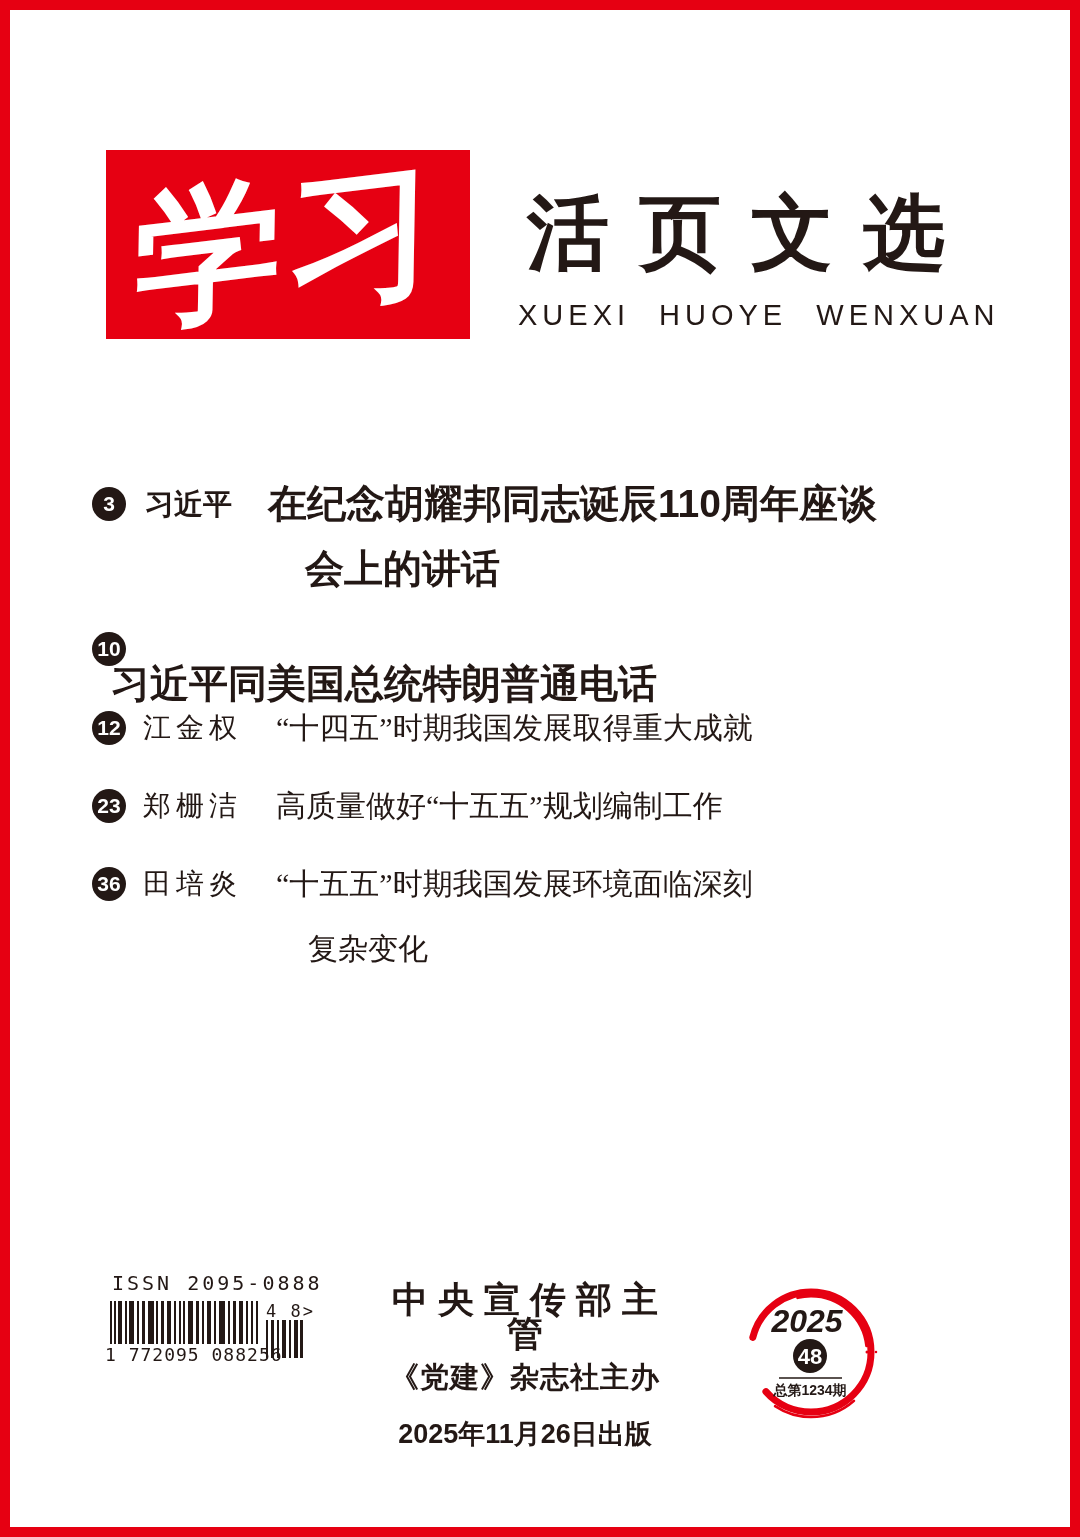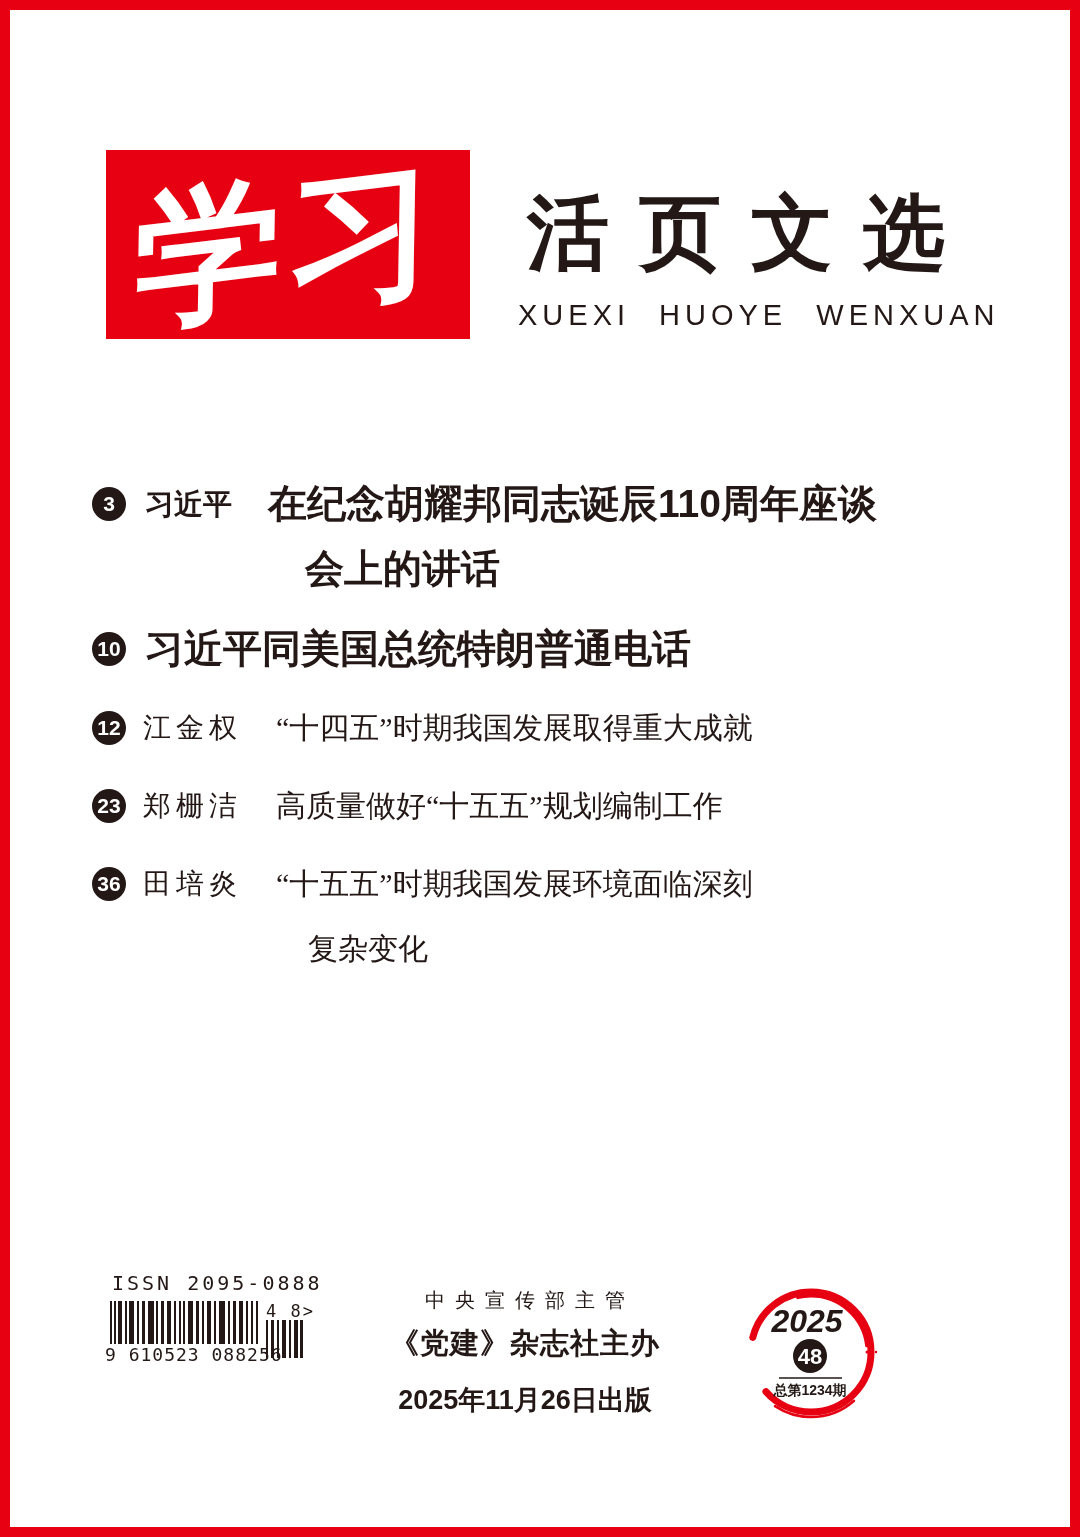--- a/index.html
+++ b/index.html
@@ -96,21 +96,21 @@
     position:absolute;left:266px;top:1301px;
     font-family:"DejaVu Sans Mono","Liberation Mono",monospace;
     font-size:17px;letter-spacing:2px;white-space:nowrap;
     color:#231815;
   }
   .barcode-addon{position:absolute;left:266px;top:1320px;}
   .publisher{
     position:absolute;left:372px;top:1283px;width:306px;
     text-align:center;color:#231815;
   }
-  .pub-line1{font-size:20px;font-weight:normal;letter-spacing:10px;margin-right:-10px;line-height:34px;}
+  .pub-line1{font-size:36px;font-weight:bold;letter-spacing:10px;margin-right:-10px;line-height:34px;}
   .pub-line2{font-size:29px;font-weight:bold;letter-spacing:1px;line-height:34px;margin-top:9px;}
   .pub-date{font-size:27px;font-weight:bold;letter-spacing:0;line-height:30px;margin-top:25px;}
   .badge{position:absolute;left:741px;top:1282px;width:140px;height:140px;}
   .badge text{fill:#231815;}
   .badge .year{
     font-family:"Liberation Sans",sans-serif;
     font-size:32px;font-style:italic;font-weight:bold;
   }
   .badge .issue-no{
     font-family:"Liberation Sans",sans-serif;
@@ -135,21 +135,21 @@
 
   <div class="toc-row" style="top:486px;">
     <span class="num">3</span>
     <span class="author-bold">习近平</span>
     <span class="title-block toc-bold">
       <span>在纪念胡耀邦同志诞辰110周年座谈</span>
       <div class="title-line2 t1-l2">会上的讲话</div>
     </span>
   </div>
 
-  <div class="toc-row" style="top:631px;">
+  <div class="toc-row" style="top:631px;flex-direction:column;">
     <span class="num">10</span>
     <span class="title-block tight toc-bold">习近平同美国总统特朗普通电话</span>
   </div>
 
   <div class="toc-row" style="top:710px;">
     <span class="num">12</span>
     <span class="author-serif">江金权</span>
     <span class="title-block toc-serif">“十四五”时期我国发展取得重大成就</span>
   </div>
 
@@ -192,21 +192,21 @@
       <rect x="104" y="0" width="2" height="47"></rect>
         <rect x="109" y="0" width="6" height="47"></rect>
       <rect x="118" y="0" width="2" height="47"></rect>
         <rect x="123" y="0" width="3" height="47"></rect>
       <rect x="129" y="0" width="4" height="47"></rect>
         <rect x="136" y="0" width="2" height="47"></rect>
       <rect x="141" y="0" width="2" height="56"></rect>
         <rect x="146" y="0" width="2" height="56"></rect>
     </g>
   </svg>
-  <div class="barcode-digits">9 610523 088256</div>
+  <div class="barcode-digits">1 772095 088256</div>
   <div class="addon-label">4 8&gt;</div>
   <svg class="barcode-addon" width="38" height="38" viewBox="0 0 38 38">
     <g fill="#231815">
       <rect x="0" y="0" width="2" height="38"></rect>
         <rect x="5" y="0" width="3" height="38"></rect>
       <rect x="11" y="0" width="2" height="38"></rect>
         <rect x="16" y="0" width="4" height="38"></rect>
       <rect x="23" y="0" width="2" height="38"></rect>
         <rect x="28" y="0" width="4" height="38"></rect>
       <rect x="34" y="0" width="3" height="38"></rect>

